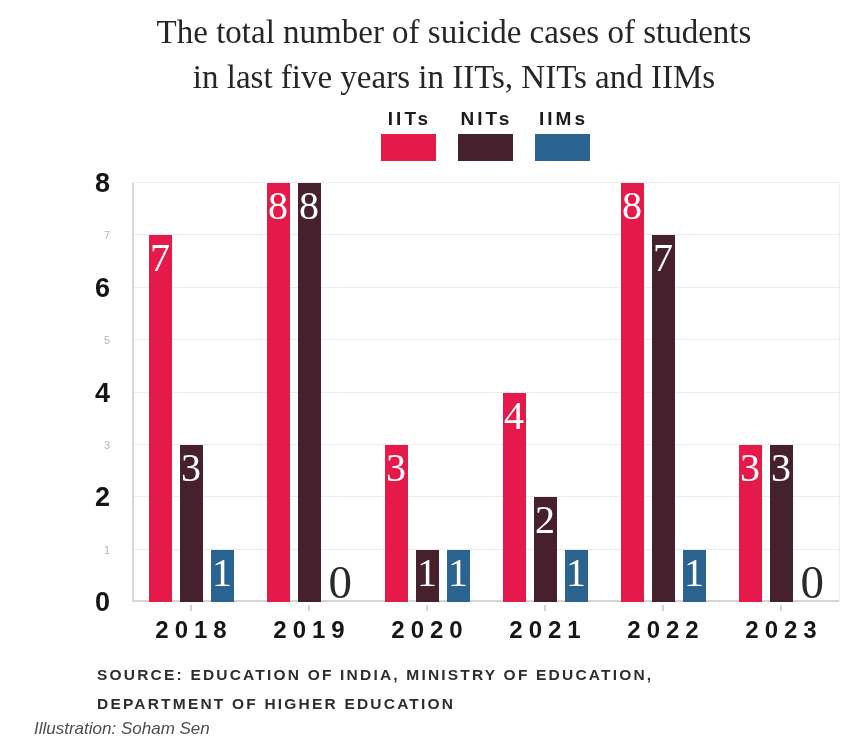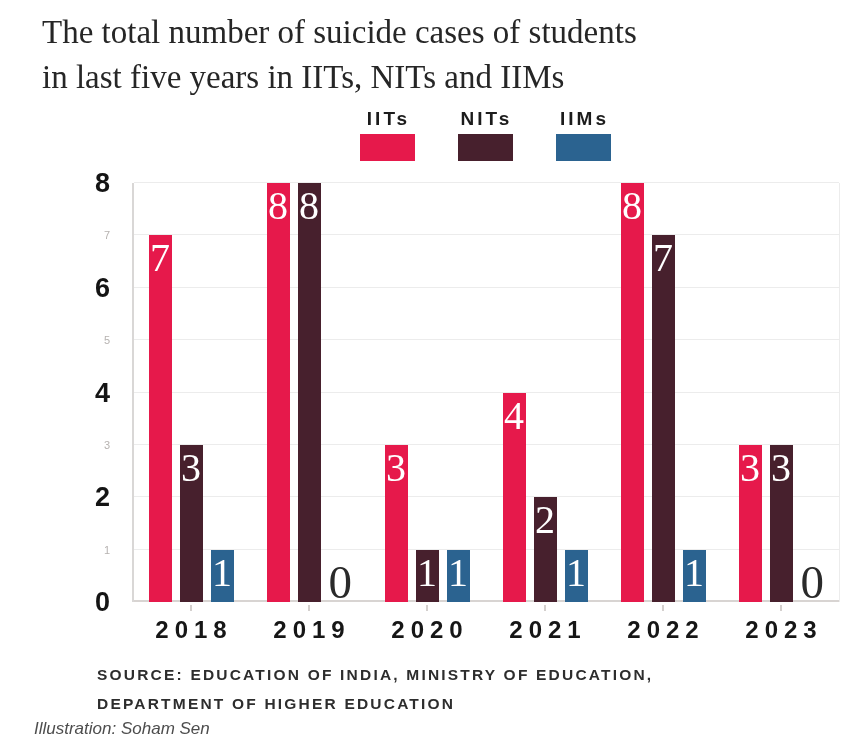--- a/index.html
+++ b/index.html
@@ -1,26 +1,26 @@
 <!DOCTYPE html>
 <html><head>
 <meta charset="utf-8">
 <style>
   html,body { margin:0; padding:0; background:#ffffff; }
   .page {
     position:relative; width:866px; height:750px; overflow:hidden;
     background:#ffffff; font-family:"Liberation Sans", sans-serif;
   }
   .title {
-    margin:10px 0 0 0; padding-left:42px; text-align:left;
+    margin:10px 0 0 0; padding-left:42px; text-align:center;
     font-family:"Liberation Serif", serif; font-weight:400;
     font-size:33px; line-height:1.36; color:#262626;
   }
   .legend {
-    display:flex; justify-content:center; gap:43px;
+    display:flex; justify-content:center; gap:22px;
     margin-top:8px; margin-left:104px;
   }
   .legend-item { display:flex; flex-direction:column; align-items:center; }
   .legend-label {
     font-weight:700; font-size:19px; letter-spacing:3px;
     color:#1c1c1c; margin-bottom:4px; padding-left:3px;
   }
   .legend-swatch { width:55px; height:27px; }
 
   .chart { position:absolute; left:132px; top:183px; width:708px; height:419px; }

